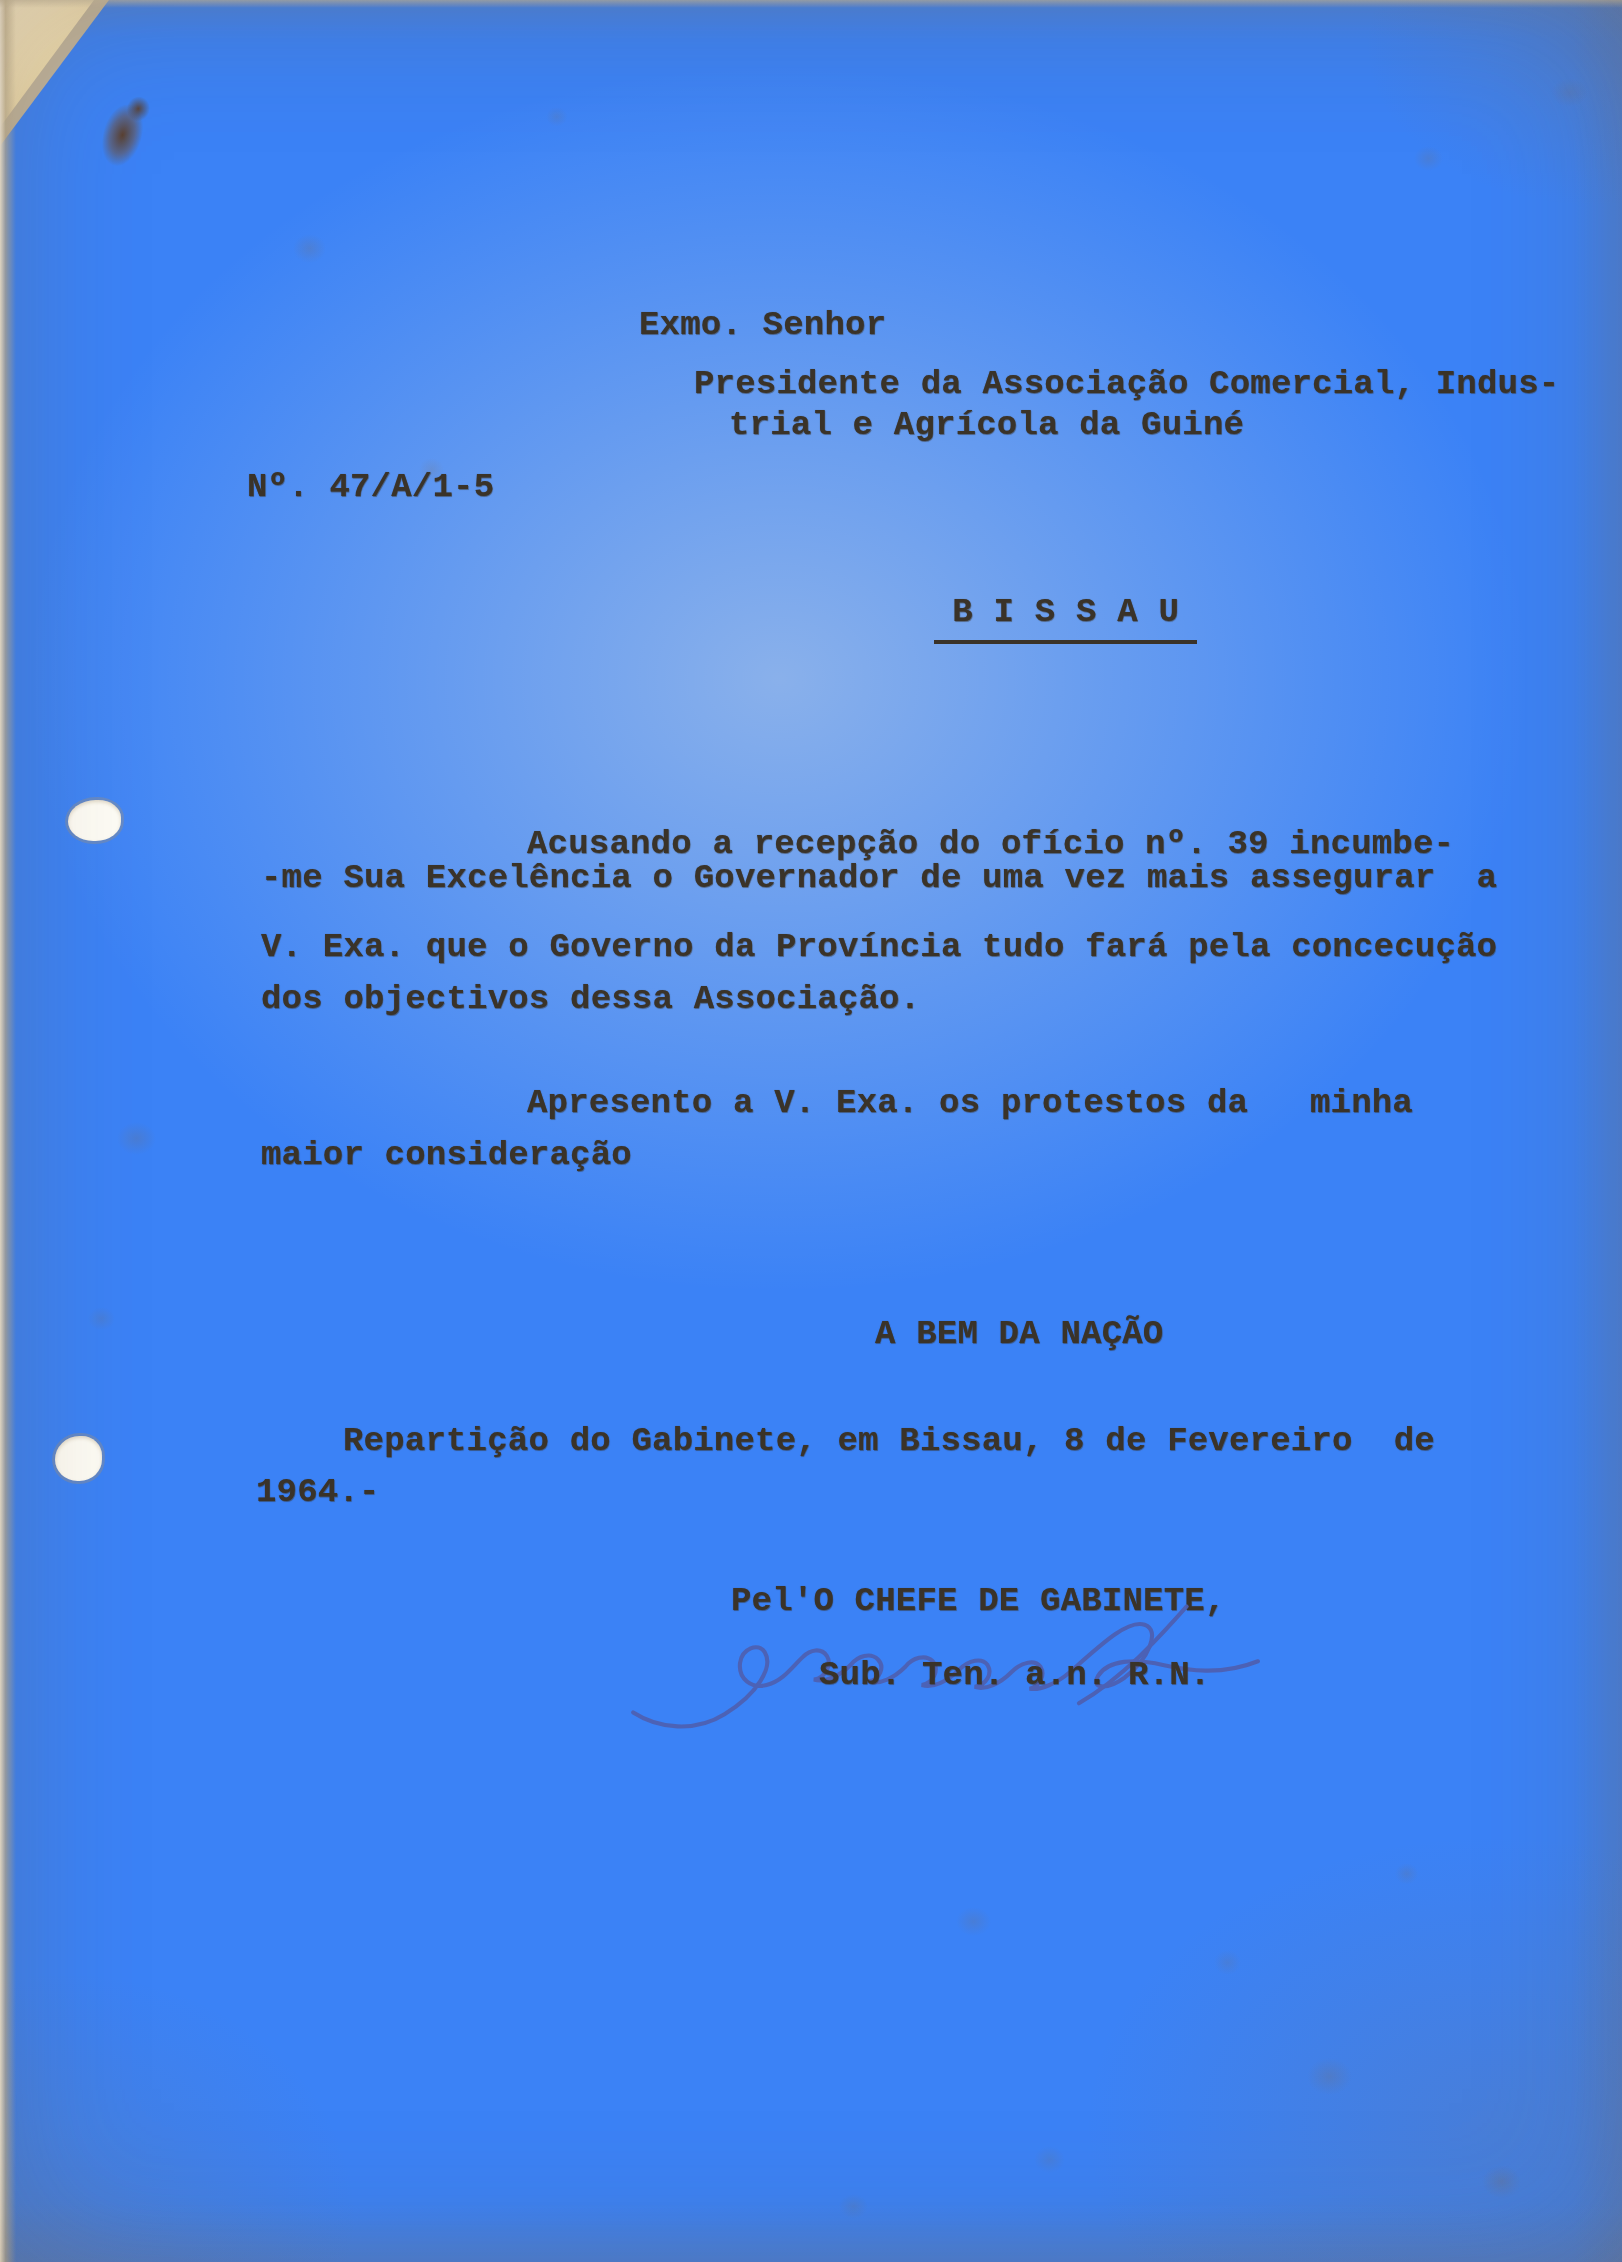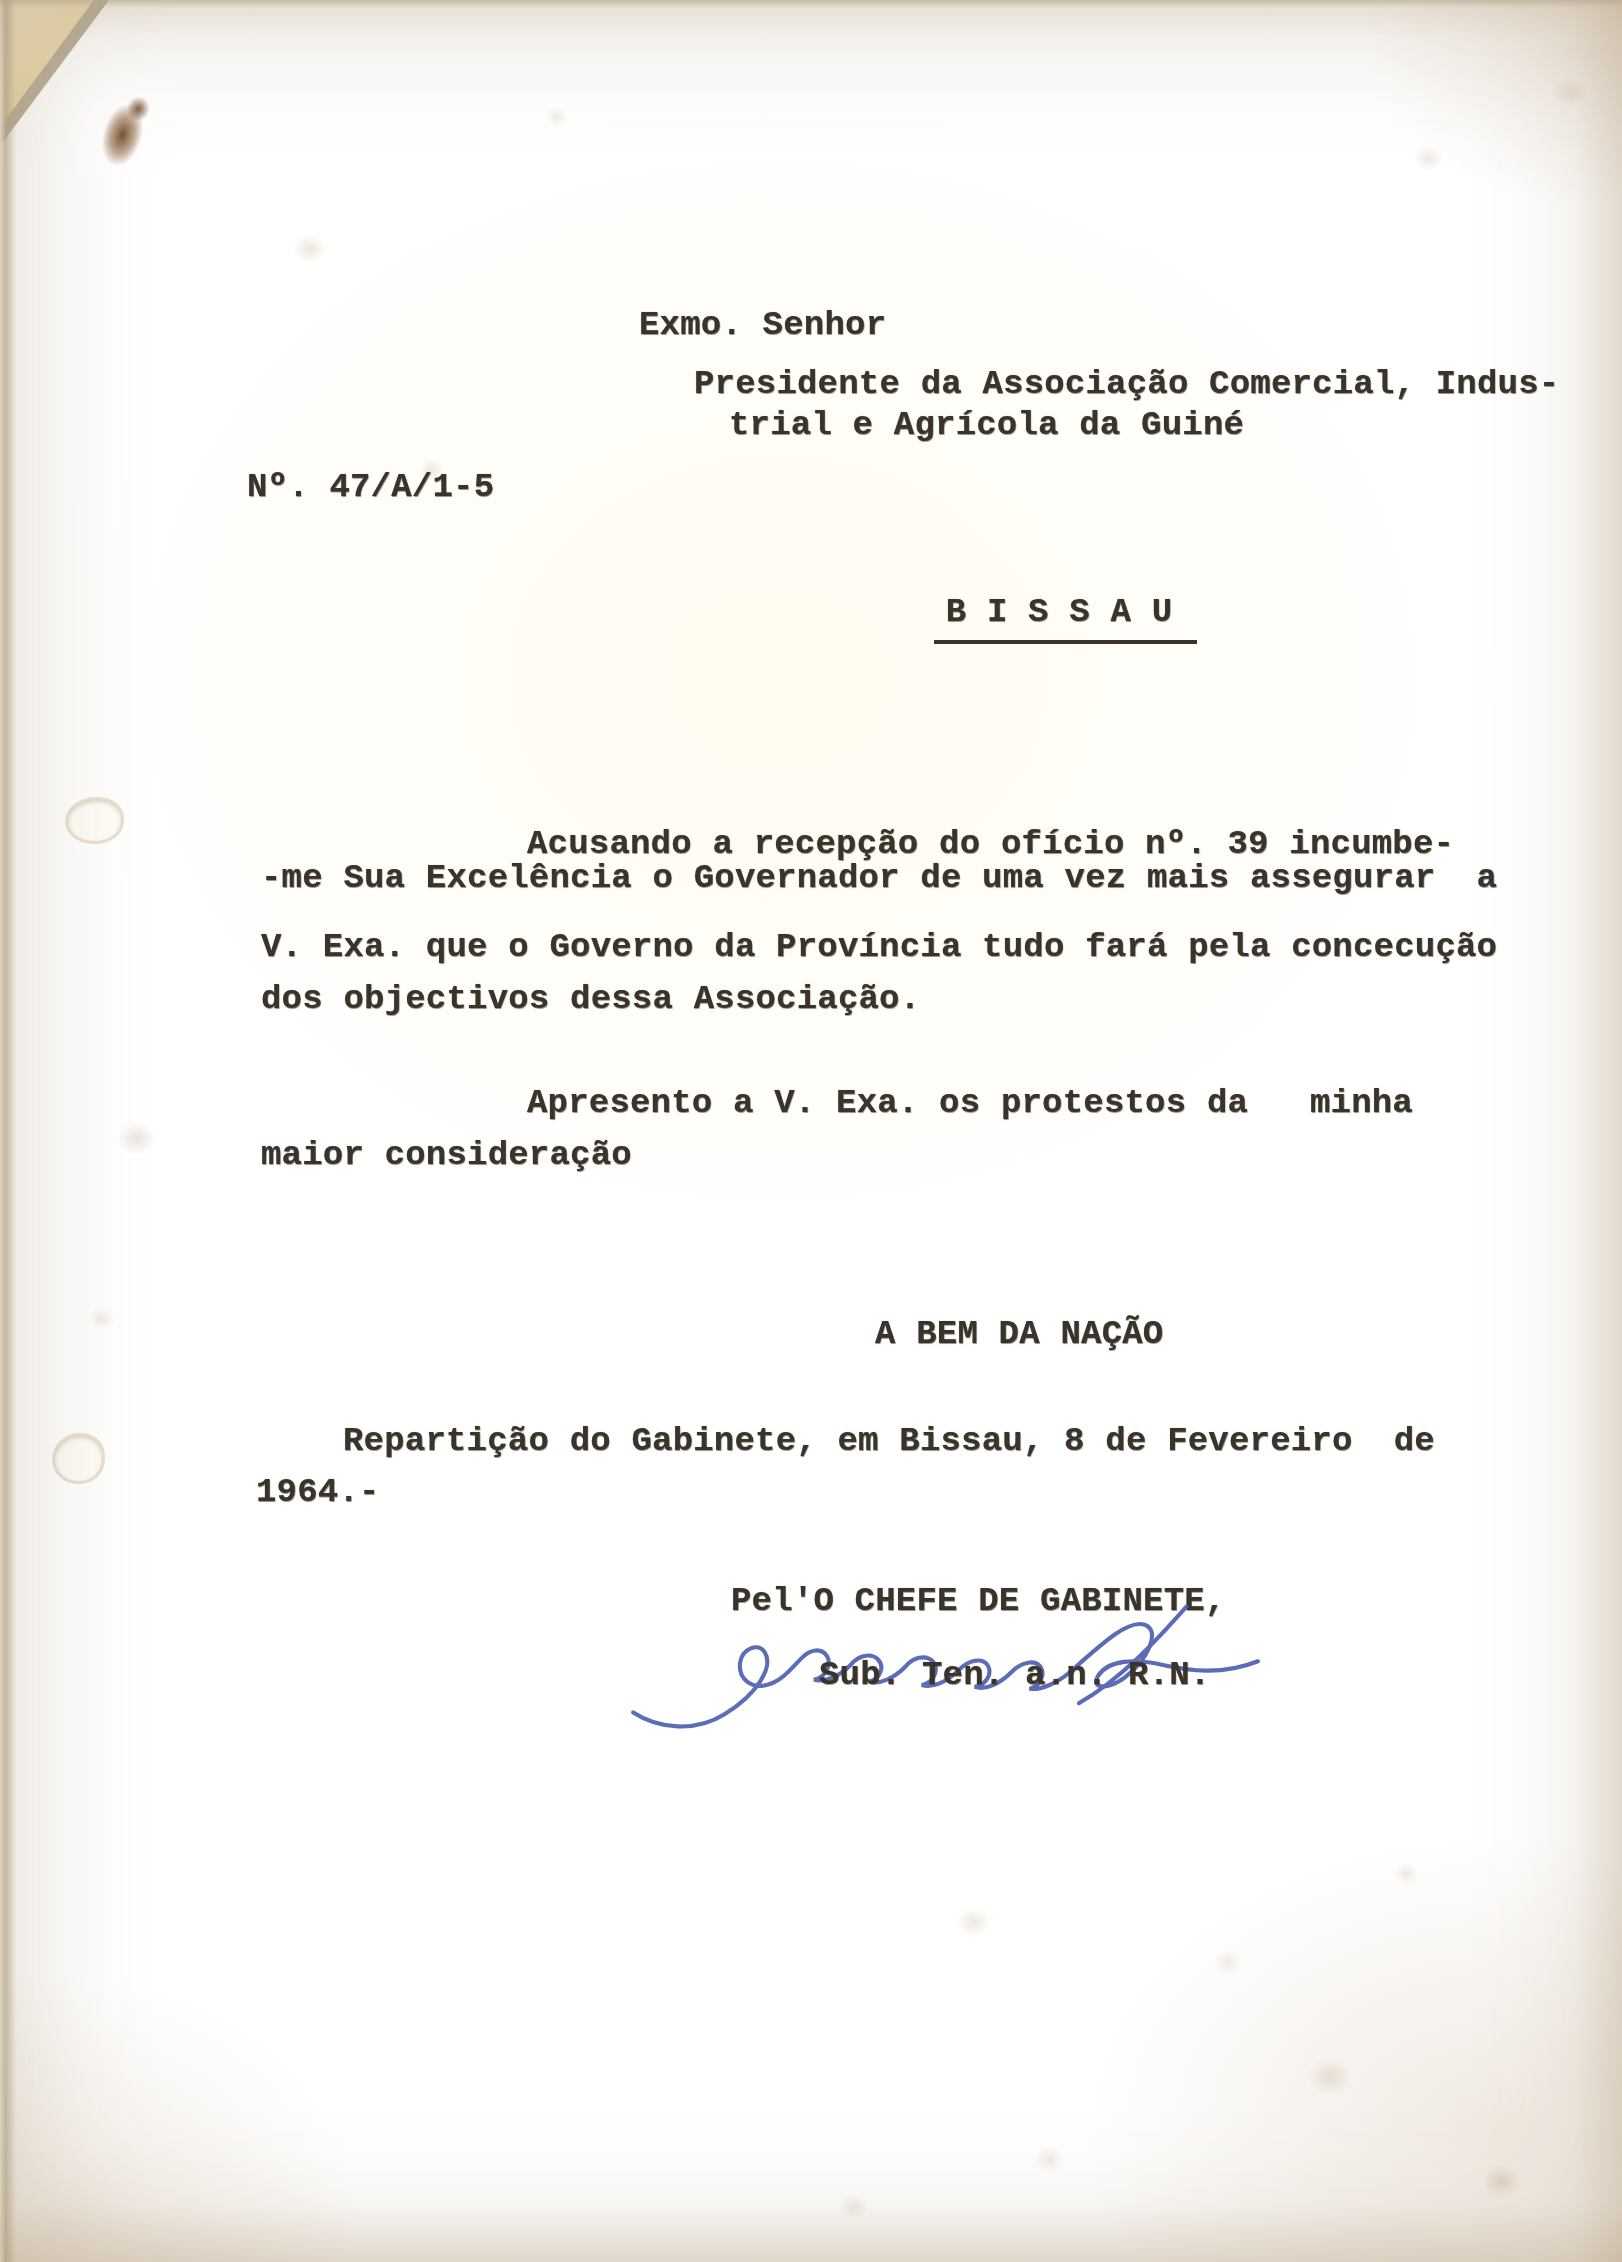--- a/index.html
+++ b/index.html
@@ -3,21 +3,21 @@
 <meta charset="utf-8">
 <style>
   html,body{margin:0;padding:0;}
   body{
     width:1623px;height:2263px;position:relative;overflow:hidden;
     background:#b6ab96;
     font-family:"Liberation Mono","DejaVu Sans Mono",monospace;
   }
   .page{
     position:absolute;inset:0;
-    background-color:#ffffff;
+    background-color:#3b82f6;
   }
   .page-tint{
     position:absolute;inset:0;pointer-events:none;
     background:
       radial-gradient(ellipse 1073px 878px at 48% 30%, rgba(255,246,218,.40), transparent 70%),
       radial-gradient(ellipse 683px 488px at 92% 94%, rgba(148,102,46,.14), transparent 60%),
       radial-gradient(ellipse 488px 410px at 4% 98%, rgba(148,102,46,.13), transparent 60%),
       radial-gradient(ellipse 410px 293px at 98% 2%, rgba(148,102,46,.14), transparent 55%),
       linear-gradient(to bottom, rgba(170,130,70,.10), transparent 39px),
       linear-gradient(to top, rgba(150,105,50,.12), transparent 59px),
@@ -89,21 +89,21 @@
   .hole.h2{left:55px;top:1436px;width:47px;height:45px;}
   .tw{
     position:absolute;white-space:pre;line-height:1;
     font:700 34px "Liberation Mono","DejaVu Sans Mono",monospace;
     letter-spacing:0.2px;
     color:#3a3329;
     text-shadow:0.6px 0.8px 0.7px rgba(58,51,41,.50), 0 0 1px rgba(58,51,41,.45);
   }
   .place{
     border-bottom:4.9px solid #3a3329;
-    padding:0 11.7px 8.8px 11.7px;text-align:left;min-width:240px;
+    padding:0 11.7px 8.8px 11.7px;text-align:center;min-width:240px;
   }
   .sig{position:absolute;left:620px;top:1601px;width:673px;height:137px;}
   .sig svg{width:100%;height:100%;}
 </style>
 </head>
 <body>
 
 <div class="page">
   <div class="page-tint"></div>
   <div class="stains"></div>

